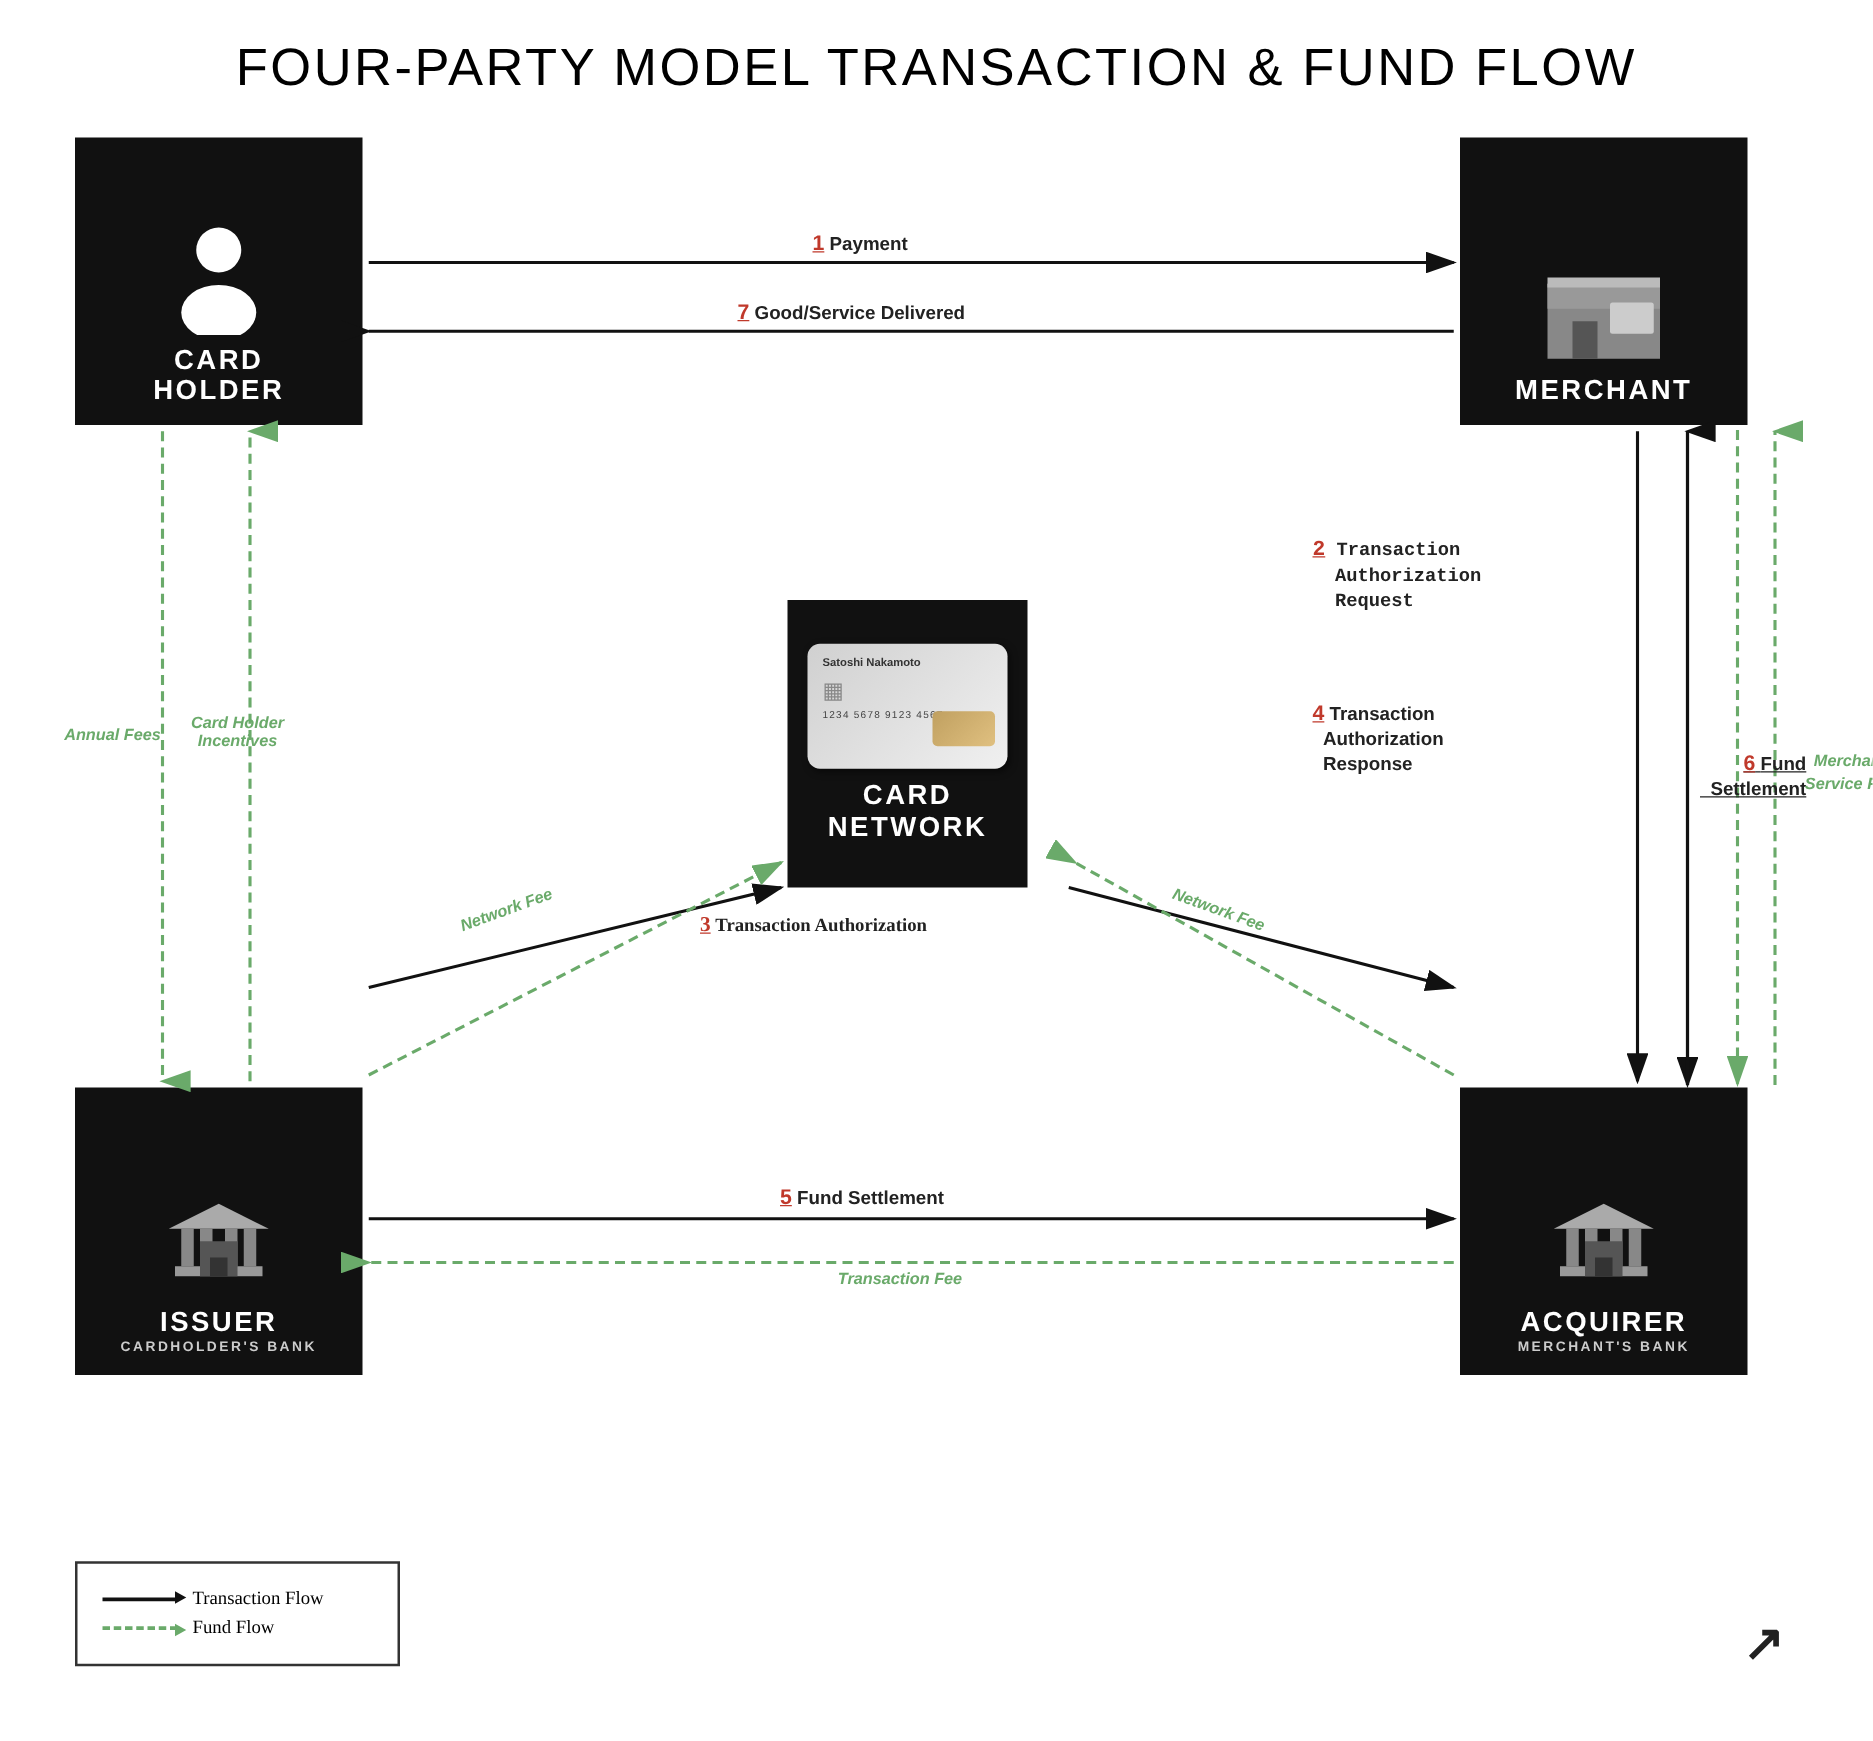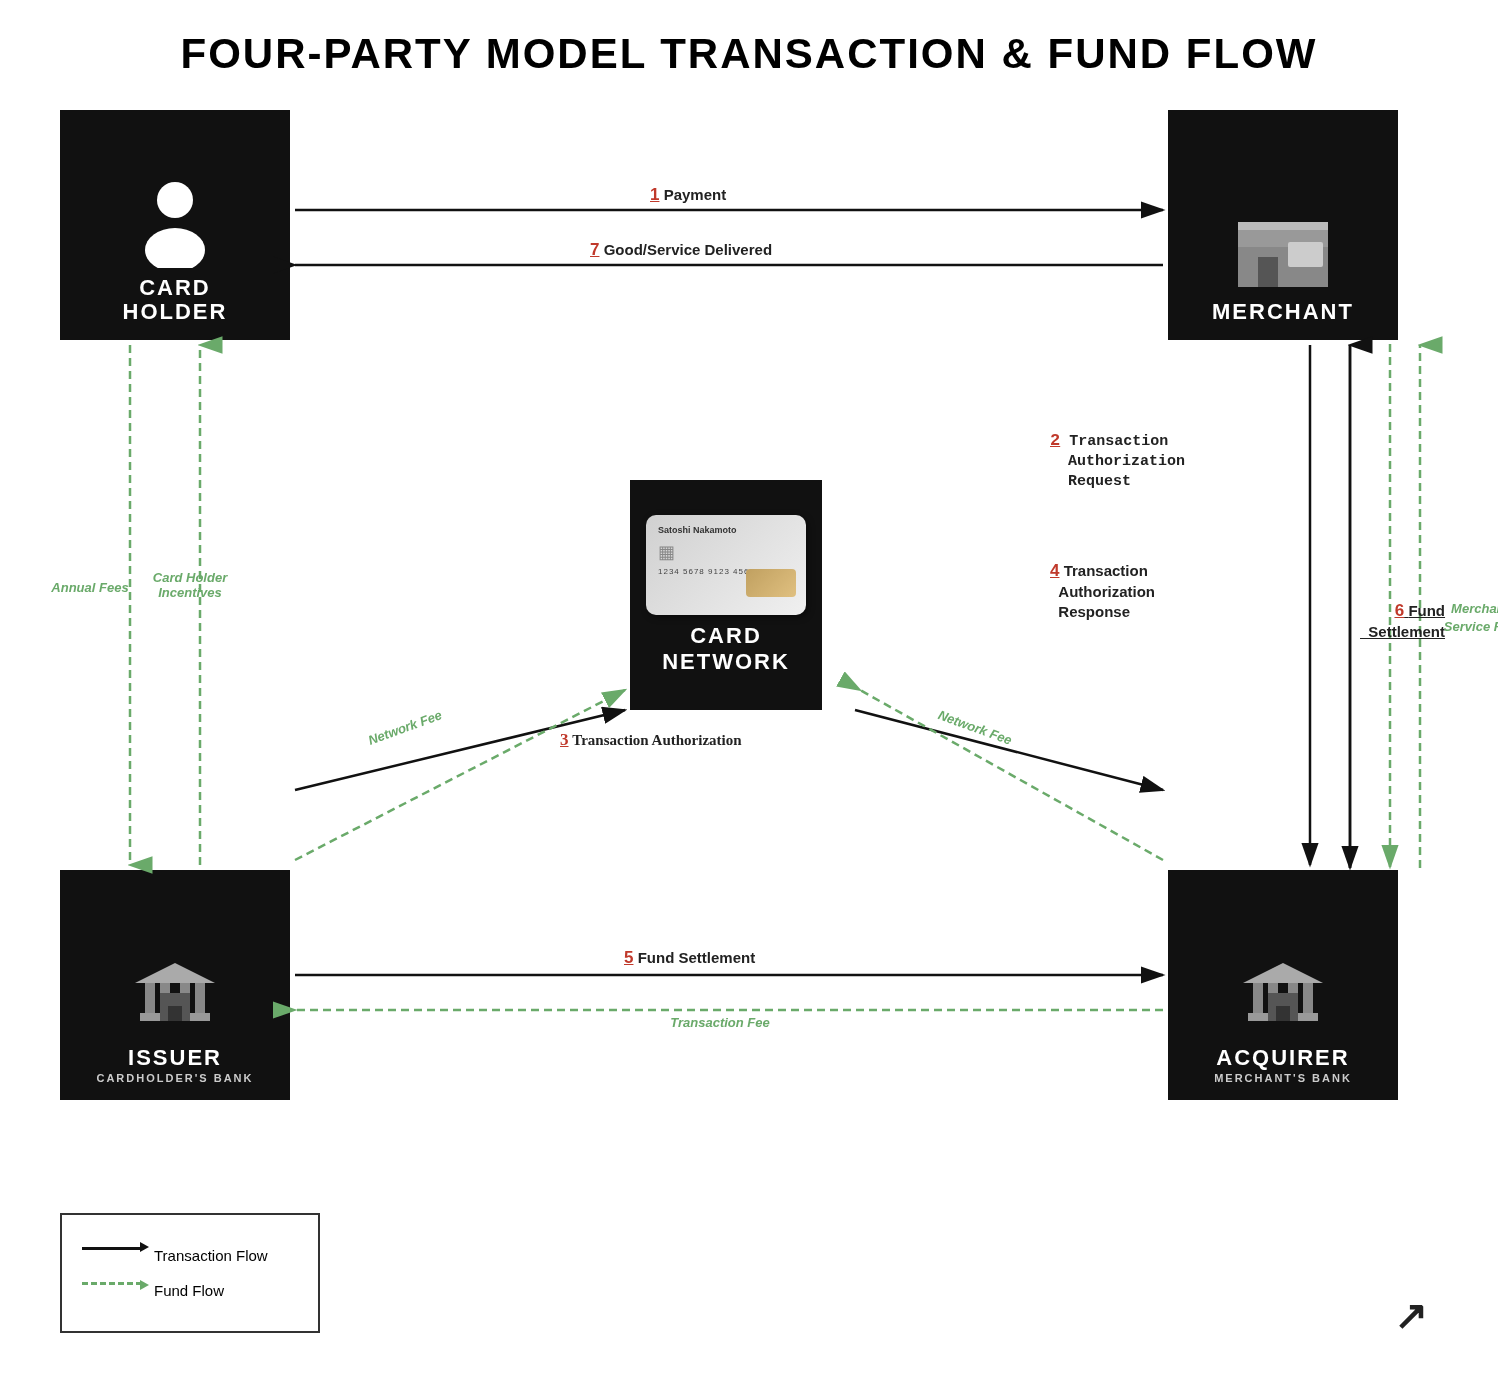--- a/index.html
+++ b/index.html
@@ -13,21 +13,21 @@
     }
     #diagram {
       width: 1498px;
       height: 1393px;
       position: relative;
       padding: 30px 60px;
     }
     .main-title {
       text-align: center;
       font-size: 42px;
-      font-weight: 700;
+      font-weight: 400;
       letter-spacing: 2px;
       margin-bottom: 30px;
       font-family: 'Arial Black', Arial, sans-serif;
     }
     
     .party-box {
       position: absolute;
       background: #111;
       color: #fff;
       display: flex;
@@ -134,23 +134,24 @@
       position: absolute;
       bottom: 60px;
       left: 60px;
       border: 2px solid #333;
       padding: 14px 20px;
       background: #fff;
       width: 260px;
     }
     .legend-item {
       display: flex;
-      align-items: flex-start;
-      margin: 18px 0;
+      align-items: center;
+      margin: 6px 0;
       font-size: 15px;
+      font-family: Liberation Serif, serif;
     }
     .legend-line {
       width: 60px;
       height: 3px;
       margin-right: 12px;
       position: relative;
       flex-shrink: 0;
     }
     .legend-line.solid {
       background: #111;

